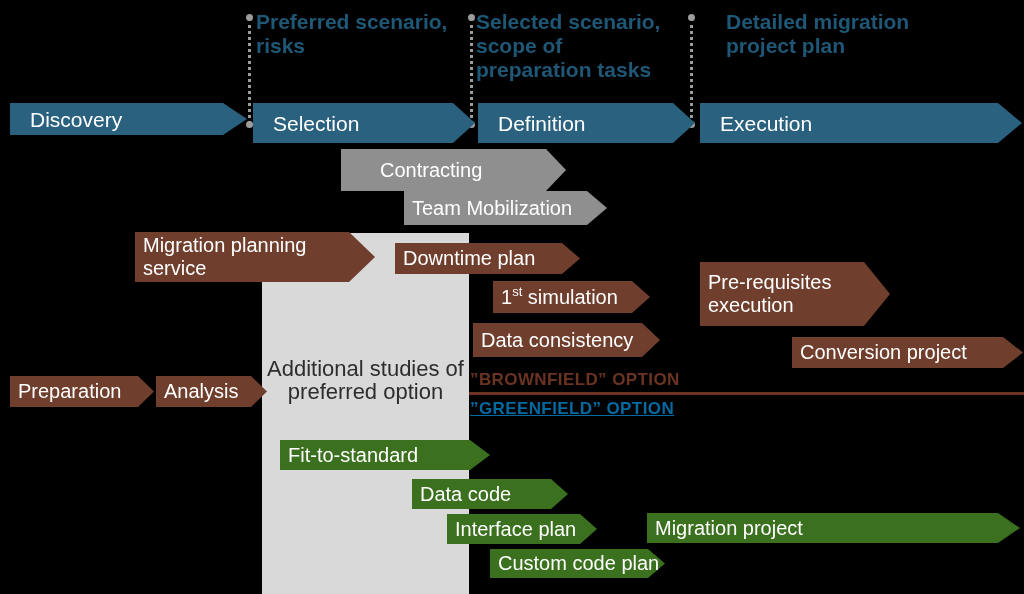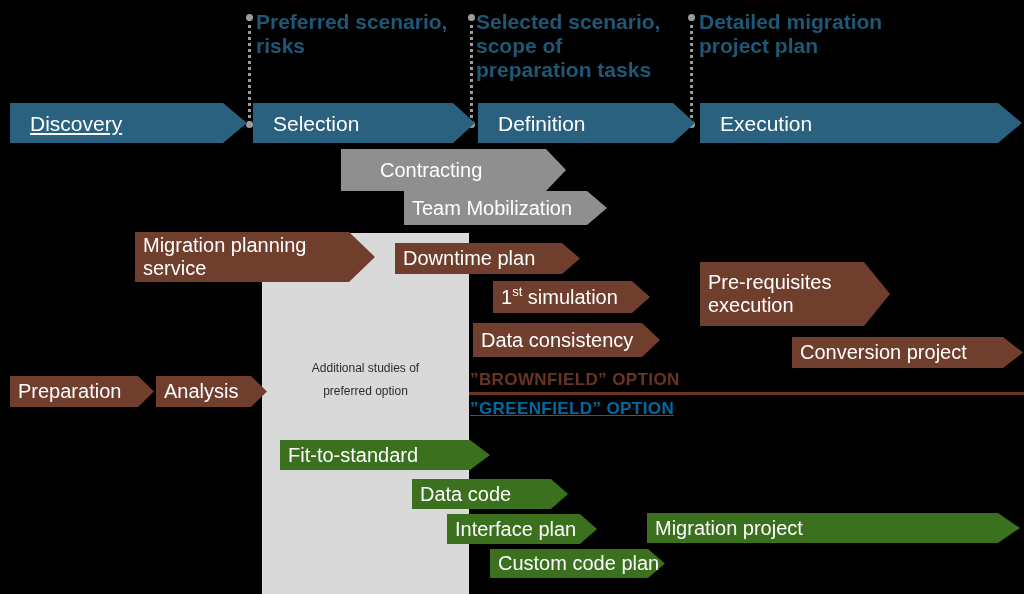--- a/index.html
+++ b/index.html
@@ -33,45 +33,45 @@
   .gray{background:#8F8F8F;}
   .brown{background:#6F3E2D;}
   .green{background:#3A701E;}
   .arrow sup{font-size:13px;line-height:0;}
   
   .study-box{
     position:absolute;left:262px;top:233px;width:207px;height:361px;background:#D9D9D9;
   }
   .study-box .box-label{
     display:block;margin-top:124px;text-align:center;color:#2D2D2D;
-    font-size:12px;line-height:23px;white-space:pre-line;
+    font-size:22px;line-height:23px;white-space:pre-line;
   }
   .option-label{position:absolute;font-size:17px;font-weight:bold;letter-spacing:.4px;}
   .option-brown{color:#6B3322;}
   .option-green{color:#0369a1;text-decoration:underline;}
   .option-rule{position:absolute;left:469px;top:392px;width:555px;height:3px;background:#6B3322;}
 </style>
 </head>
 <body>
 
 <div class="stage">
 
   <div class="annotation" style="left:256px;top:10px;">Preferred scenario,
 risks</div>
   <div class="annotation" style="left:476px;top:10px;">Selected scenario,
 scope of
 preparation tasks</div>
-  <div class="annotation" style="left:699px;top:10px;">Detailed migration
+  <div class="annotation" style="left:726px;top:10px;">Detailed migration
 project plan</div>
 
   <div class="vline" style="left:248px;top:18px;height:106px;"></div>
   <div class="vline" style="left:470px;top:18px;height:106px;"></div>
   <div class="vline" style="left:690px;top:18px;height:106px;"></div>
 
-  <div class="arrow phase" style="left:10px;top:103px;width:237px;height:40px;text-decoration:underline;--tip:24px;"><span>Discovery</span></div>
+  <div class="arrow phase" style="left:10px;top:103px;width:237px;height:32px;--tip:24px;"><span>Discovery</span></div>
   <div class="arrow phase" style="left:253px;top:103px;width:222px;height:40px;align-items:center;--tip:22px;"><span>Selection</span></div>
   <div class="arrow phase" style="left:478px;top:103px;width:217px;height:40px;--tip:22px;"><span>Definition</span></div>
   <div class="arrow phase" style="left:700px;top:103px;width:322px;height:40px;--tip:24px;"><span>Execution</span></div>
 
   <div class="study-box">
     <span class="box-label">Additional studies of
 preferred option</span>
   </div>
 
   <div class="arrow gray" style="left:341px;top:149px;width:225px;height:42px;padding-left:39px;--tip:20px;"><span>Contracting</span></div>

